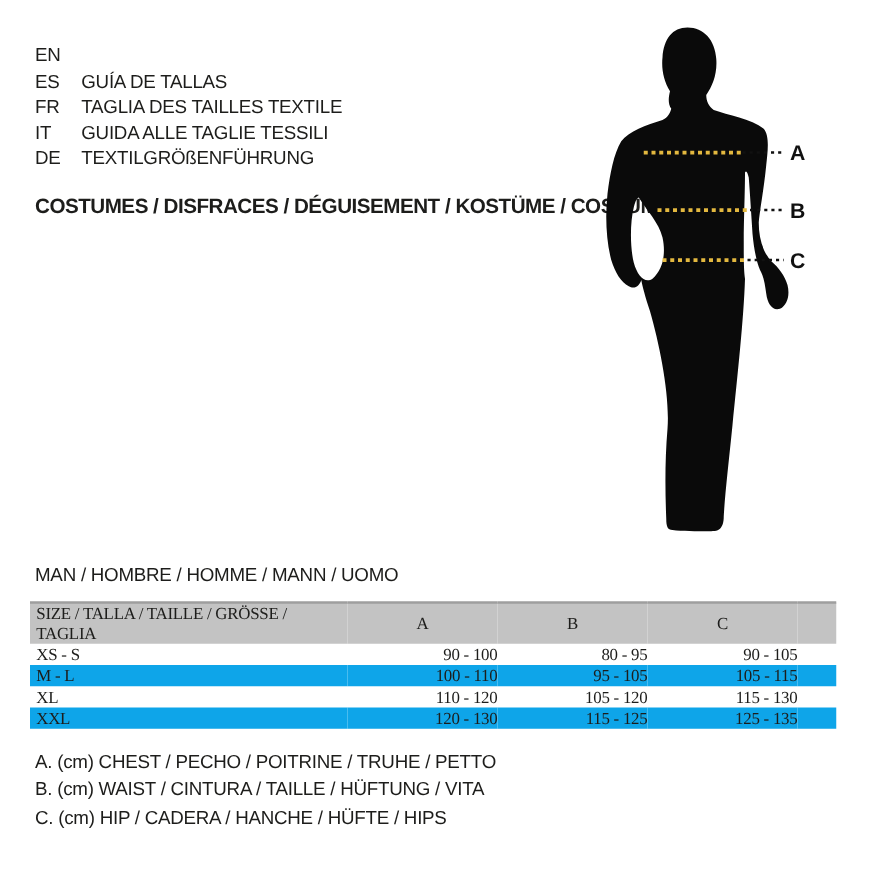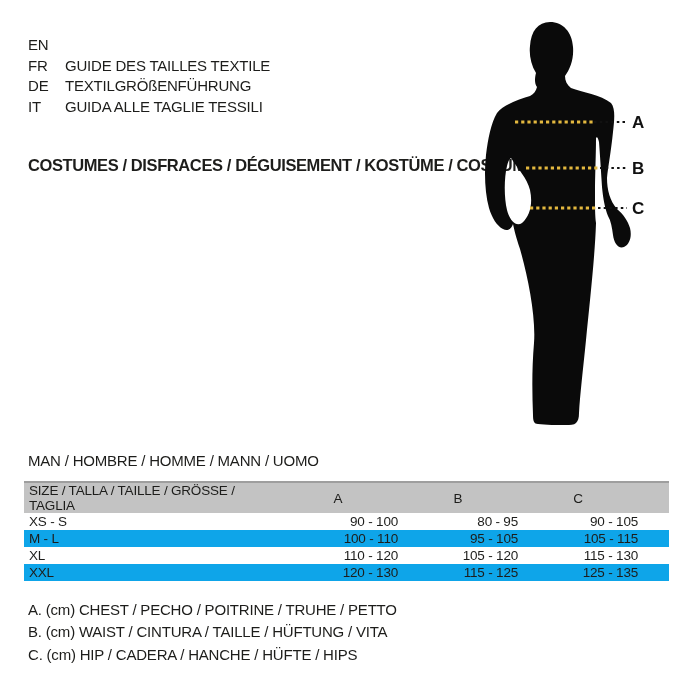--- a/index.html
+++ b/index.html
@@ -9,50 +9,54 @@
   }
   .lang-list{position:absolute;left:28px;top:36px}
   .lang-row{display:flex;height:20.6px;font-size:15px;letter-spacing:-0.2px}
   .lang-code{width:37px;flex:0 0 37px}
   .category{position:absolute;left:28px;top:156px;font-size:16.5px;font-weight:bold;letter-spacing:-0.4px;white-space:nowrap}
   .figure{position:absolute;left:470px;top:15px}
   .figure text{font-family:"Liberation Sans",sans-serif;font-weight:bold;font-size:17px;fill:#111}
   .section-title{position:absolute;left:28px;top:452px;font-size:15px;letter-spacing:-0.2px}
   .size-table{
     position:absolute;left:24px;top:481px;width:645px;
-    border-collapse:collapse;font-size:13.5px;letter-spacing:-0.2px;table-layout:fixed;
+    border-collapse:collapse;font-size:13.5px;letter-spacing:-0.2px;table-layout:fixed;font-family:Liberation Serif, serif;
   }
   .size-table th{
     font-weight:normal;background:#c3c3c3;border-top:2px solid #9e9e9e;
     height:18px;padding:0;text-align:center;
   }
   .size-table td{height:17px;padding:0;text-align:right}
   .size-table .size-col{text-align:left;padding-left:5px}
   .size-table tr.alt{background:#0ea5e9}
   .legend{position:absolute;left:28px;top:601px;font-size:15px;letter-spacing:-0.2px}
   .legend-line{height:22.4px}
 </style>
 </head>
 <body>
 
 <div class="lang-list">
   <div class="lang-row">
     <span class="lang-code">EN</span>
   </div>
   <div class="lang-row">
+    <span class="lang-code">ES</span>
+    <span class="lang-text">GUÍA DE TALLAS</span>
+  </div>
+  <div class="lang-row">
     <span class="lang-code">FR</span>
-    <span class="lang-text">GUIDE DES TAILLES TEXTILE</span>
+    <span class="lang-text">TAGLIA DES TAILLES TEXTILE</span>
+  </div>
+  <div class="lang-row">
+    <span class="lang-code">IT</span>
+    <span class="lang-text">GUIDA ALLE TAGLIE TESSILI</span>
   </div>
   <div class="lang-row">
     <span class="lang-code">DE</span>
     <span class="lang-text">TEXTILGRÖßENFÜHRUNG</span>
-  </div>
-  <div class="lang-row">
-    <span class="lang-code">IT</span>
-    <span class="lang-text">GUIDA ALLE TAGLIE TESSILI</span>
   </div>
 </div>
 
 <div class="category">COSTUMES / DISFRACES / DÉGUISEMENT / KOSTÜME / COSTUMI</div>
 
 <svg class="figure" width="200" height="430" viewBox="0 0 200 430">
   <path fill="#0a0a0a" fill-rule="evenodd" d="M 80 7
            C 93 7, 102 17, 103 32
            C 104 44, 100 54, 95 61
            C 95 66, 97 70, 101 73

